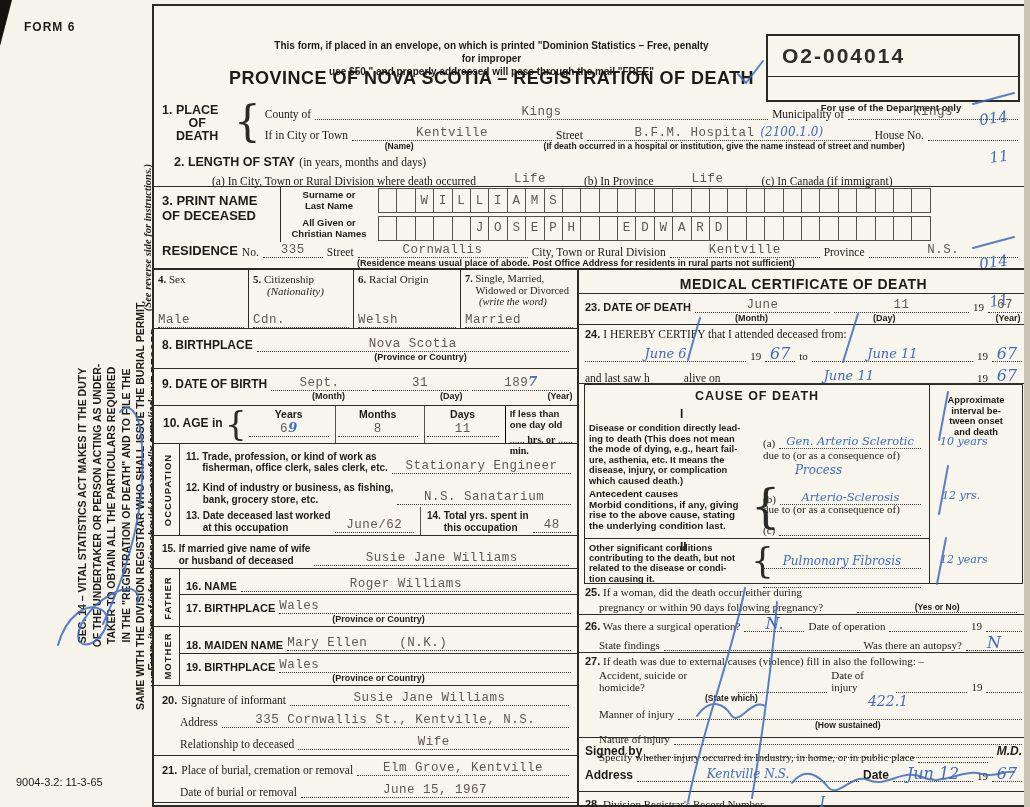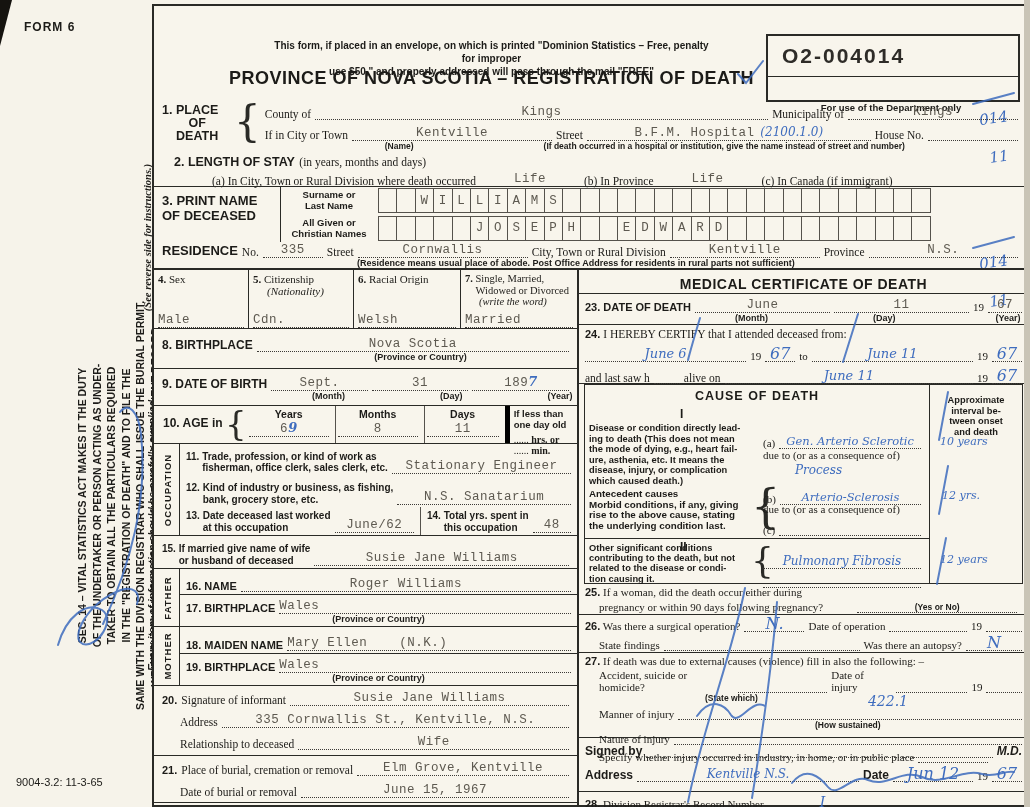--- a/index.html
+++ b/index.html
@@ -259,21 +259,21 @@
           <div class="dw"><span class="t">6</span><span class="h b" style="font-size:13px;">9</span></div>
           </div>
         <div style="width:80px;padding:2px 6px 0 2px;border-left:1px solid #55524c;">
             <div class="b" style="font-size:10.5px;text-align:center;">Months</div>
           <div class="dw"><span class="t">8</span></div>
           </div>
         <div style="width:72px;padding:2px 6px 0 2px;border-left:1px solid #55524c;">
             <div class="b" style="font-size:10.5px;text-align:center;">Days</div>
           <div class="dw"><span class="t">11</span></div>
           </div>
-        <div style="flex:1;border-left:5px solid #000000;padding:2px 4px 0 4px;">
+        <div style="flex:1;border-left:1px solid #000000;padding:2px 4px 0 4px;">
           <div class="b" style="font-size:9.5px;">If less than one day old</div>
           <div class="ser" style="font-size:10px;margin-top:4px;">...... <span class="b">hrs. or</span> ...... <span class="b">min.</span></div>
         </div>
       </div>
 
       <div class="rowline" style="display:flex;height:91px;">
         <div class="side">
             <span>OCCUPATION</span>
           </div>
         <div style="flex:1;display:flex;flex-direction:column;">

